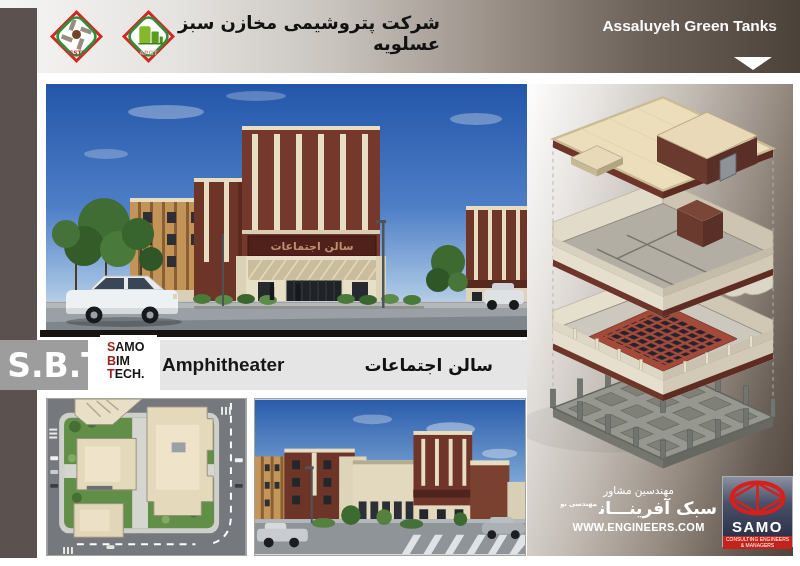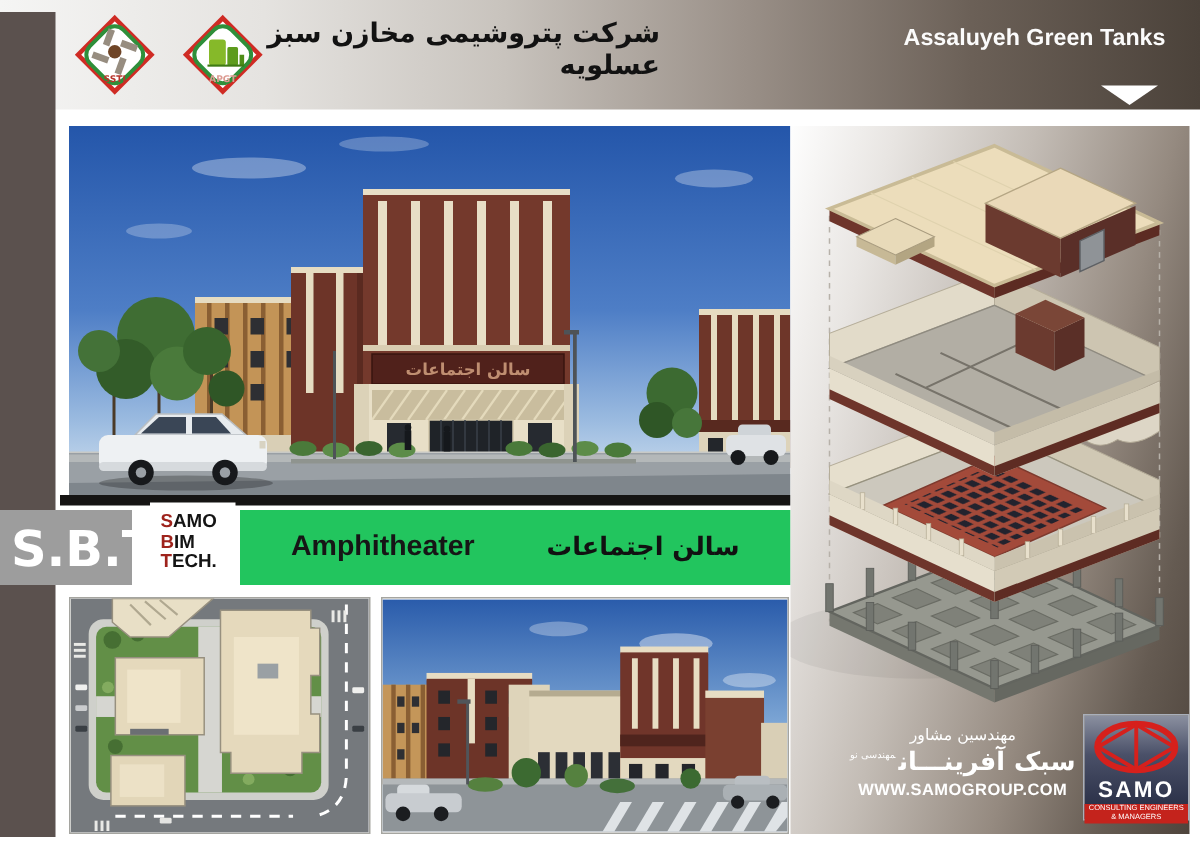--- a/index.html
+++ b/index.html
@@ -24,37 +24,37 @@
   .main-photo svg{display:block;}
   .photo-bar{position:absolute;left:40px;top:330px;width:487px;height:7px;background:#151413;}
   
   .sbt-bar{position:absolute;left:0;top:340px;width:88px;height:50px;background:#9d9d9d;
     display:flex;align-items:center;justify-content:center;padding-left:23px;box-sizing:border-box;}
   .sbt-bar span{color:#fff;font-weight:bold;font-size:33px;font-family:"DejaVu Sans",sans-serif;letter-spacing:0px;}
   .sbt-box{position:absolute;left:100px;top:335px;width:57px;height:57px;background:#fff;
     box-sizing:border-box;padding:6px 0 0 7px;font-family:"Liberation Sans",sans-serif;
     font-weight:bold;font-size:12.5px;line-height:13.5px;color:#141414;z-index:3;}
   .sbt-box .r{color:#9e231c;}
-  .amph-bar{position:absolute;left:160px;top:340px;width:367px;height:50px;background:#22c55e;
+  .amph-bar{position:absolute;left:160px;top:340px;width:367px;height:50px;background:#e5e5e5;
     display:flex;align-items:center;justify-content:space-between;box-sizing:border-box;
-    padding:0 34px 0 34px;}
+    padding:0 34px 0 2px;}
   .amph-en{font-family:"Liberation Sans",sans-serif;font-weight:bold;font-size:19px;color:#161616;}
   .amph-fa{font-weight:bold;font-size:17px;color:#111;direction:rtl;}
   
   .siteplan{position:absolute;left:46px;top:398px;width:201px;height:158px;border:1px solid #a5a5a0;box-sizing:border-box;}
   .midphoto{position:absolute;left:254px;top:398px;width:272px;height:158px;border:1px solid #a5a5a0;box-sizing:border-box;}
   .siteplan svg,.midphoto svg{display:block;}
   
   .right-region{position:absolute;left:527px;top:84px;width:266px;height:472px;
     background:linear-gradient(105deg,#fefefe 0%,#e8e5e2 18%,#c3bcb5 42%,#958a80 66%,#655b52 85%,#4e443c 100%);}
   .axon{position:absolute;left:0;top:2px;}
   .consultant{position:absolute;right:76px;top:400px;text-align:center;direction:rtl;color:#fff;}
   .c-role{font-size:10.5px;}
   .c-name{font-size:17px;font-weight:bold;margin-top:2px;white-space:nowrap;}
-  .c-note{font-size:6.5px;font-weight:normal;position:relative;top:-8px;margin-right:2px;}
+  .c-note{font-size:6.5px;font-weight:bold;position:relative;top:-8px;margin-right:2px;}
   .c-web{direction:ltr;font-family:"Liberation Sans",sans-serif;font-weight:bold;
     font-size:11px;letter-spacing:.3px;margin-top:3px;}
   .samo-logo{position:absolute;left:195px;top:392px;width:71px;height:71px;box-sizing:border-box;
     border:1px solid #a9afba;background:linear-gradient(180deg,#8b90a0 0%,#4a5068 38%,#232940 100%);}
   .samo-word{color:#fff;font-family:"Liberation Sans",sans-serif;font-weight:bold;
     font-size:15px;letter-spacing:1.5px;text-align:center;margin-top:-3px;}
   .samo-band{background:#c4231c;color:#fff;font-family:"Liberation Sans",sans-serif;
     font-size:5px;line-height:5.6px;text-align:center;padding:1px 0;margin-top:1px;}
 </style>
 </head>
@@ -559,21 +559,21 @@
           <polygon points="180,28 230,53 180,78 130,53" fill="#ead9b8" stroke="#b5a684"></polygon>
         </g>
       </g>
     </svg>
 
     <div class="consultant">
       <div class="c-role">مهندسین مشاور</div>
       <div class="c-name">
         <span>سبک آفرینـــان</span><span class="c-note">مهندسی نو</span>
       </div>
-      <div class="c-web">WWW.SAMOGROUP.COM</div>
+      <div class="c-web">WWW.ENGINEERS.COM</div>
     </div>
 
     <div class="samo-logo">
       <svg width="69" height="40" viewBox="0 0 69 40">
         <ellipse cx="34.5" cy="21" rx="26" ry="15.5" fill="none" stroke="#d6201c" stroke-width="4"></ellipse>
         <path d="M9,21 L34.5,6 L60,21 L34.5,36 Z" fill="none" stroke="#d6201c" stroke-width="2.6"></path>
         <path d="M34.5,6 V36" stroke="#d6201c" stroke-width="2.6"></path>
       </svg>
       <div class="samo-word">SAMO</div>
       <div class="samo-band">

